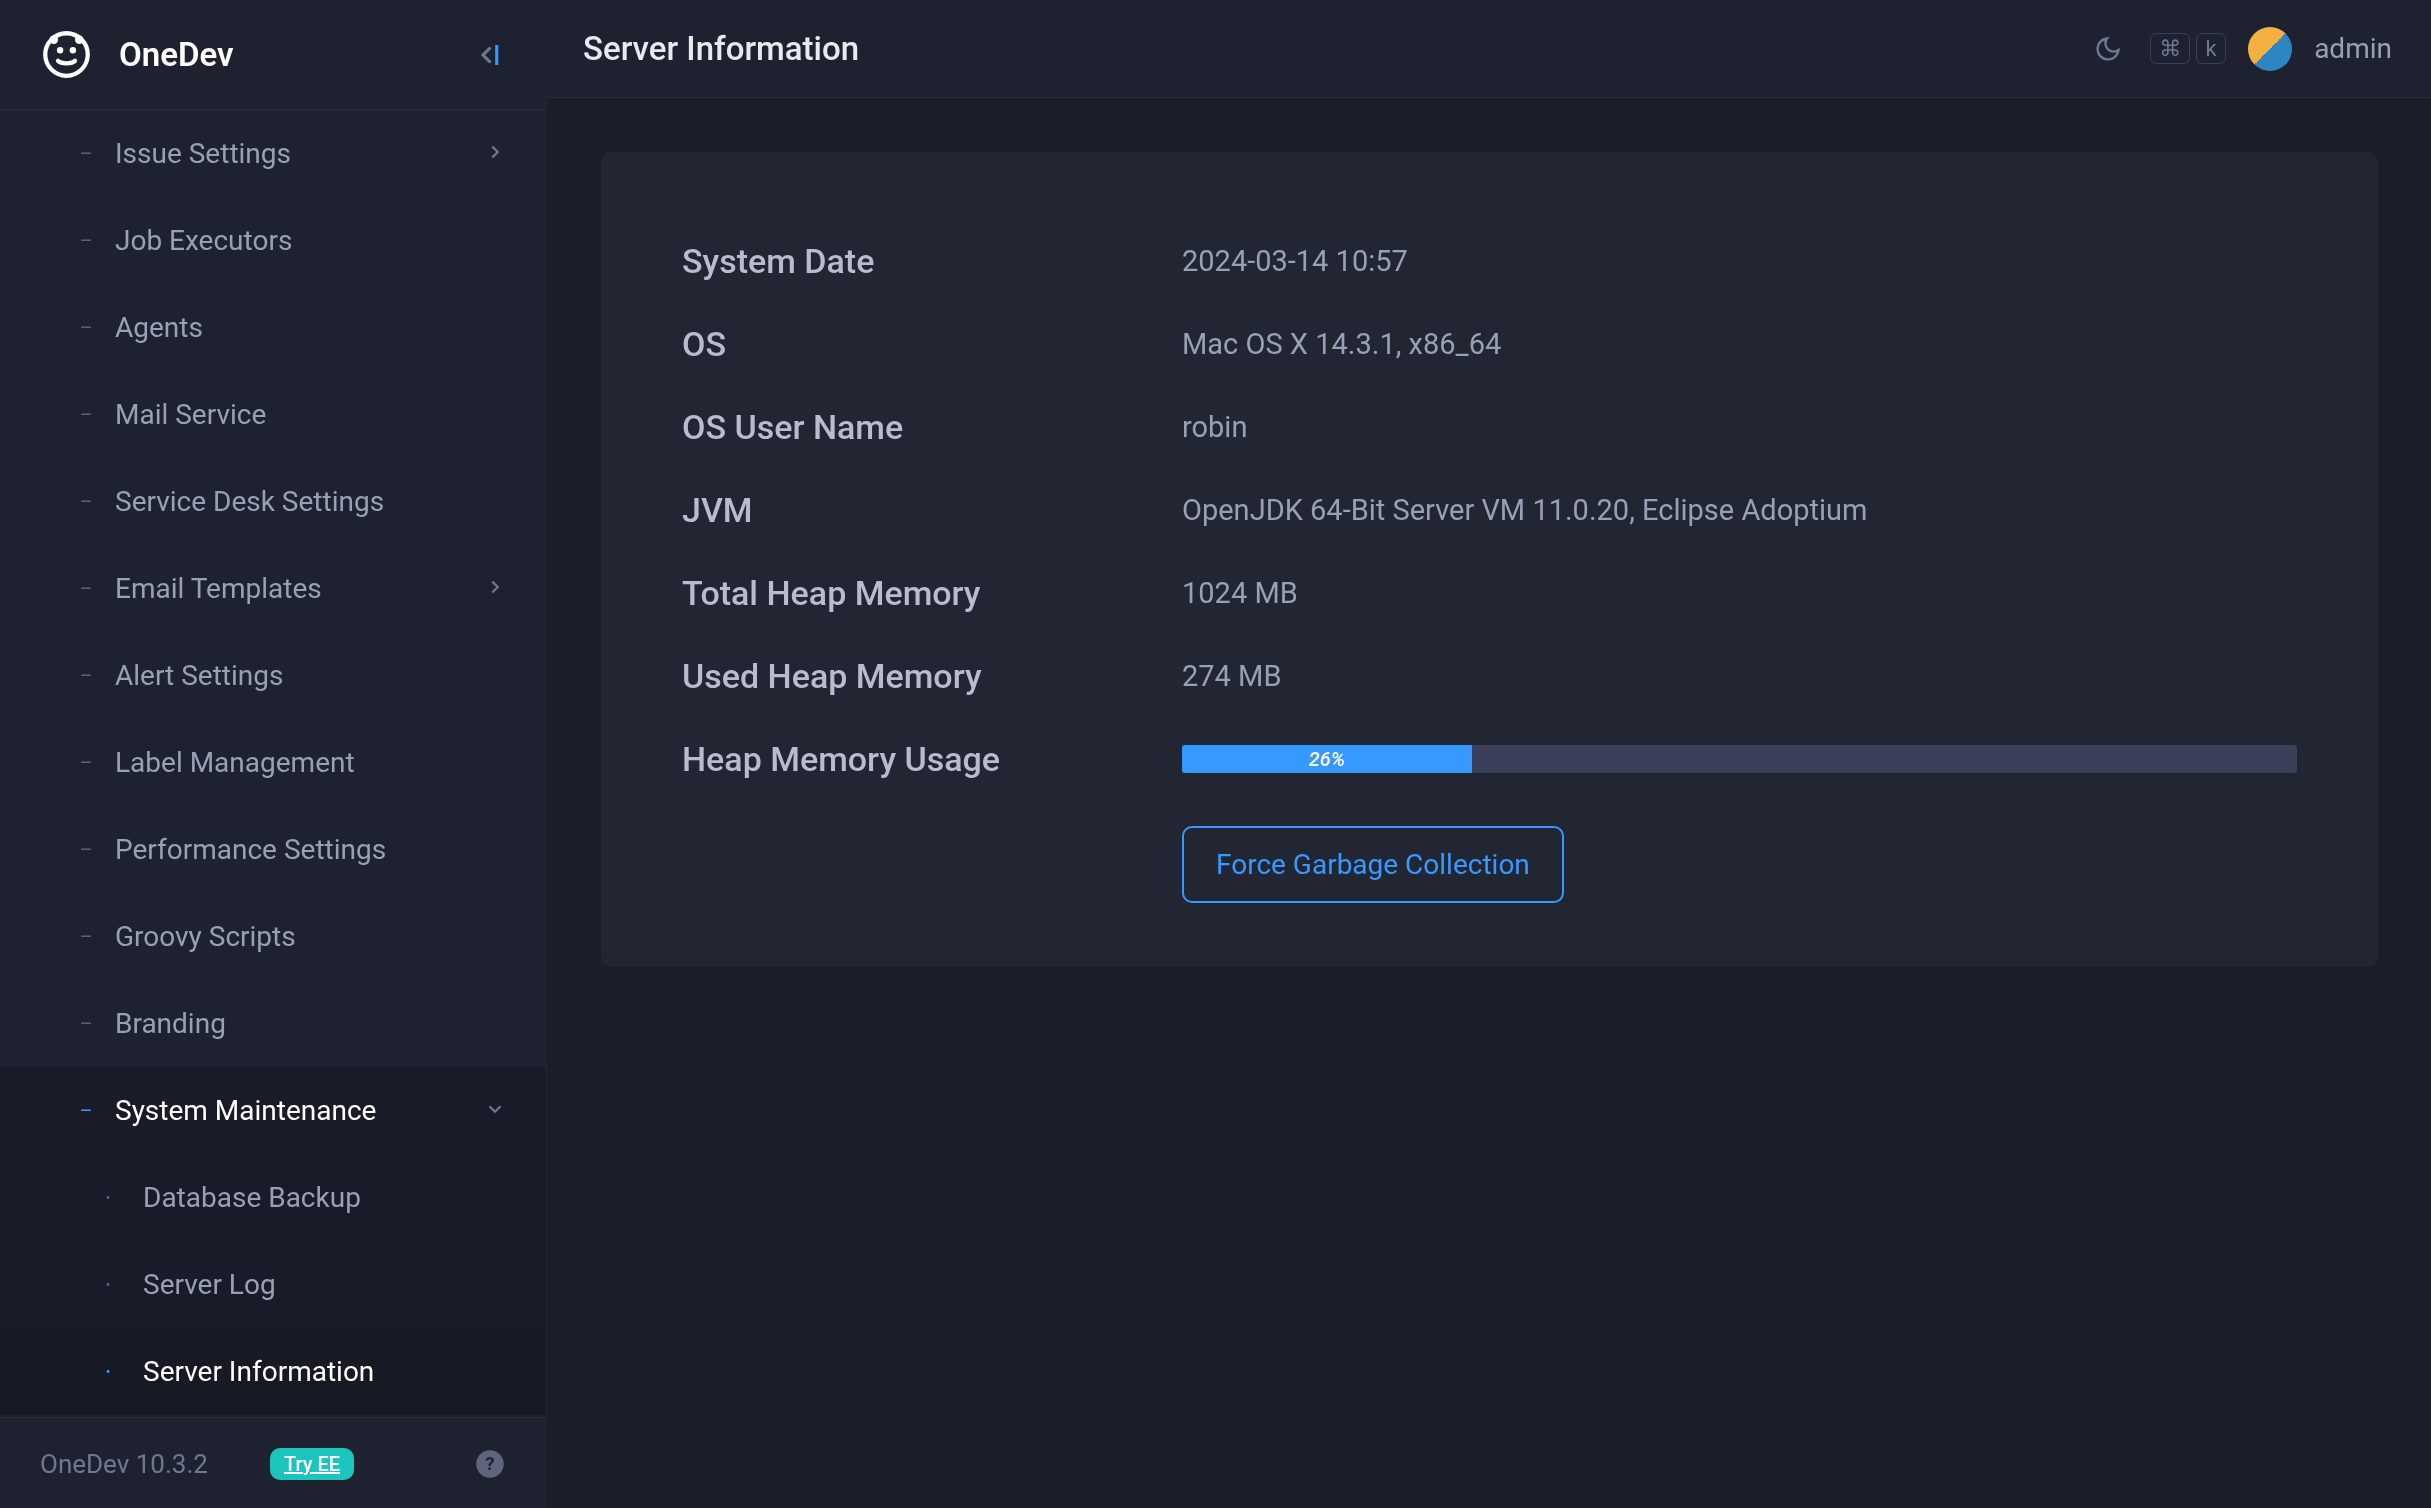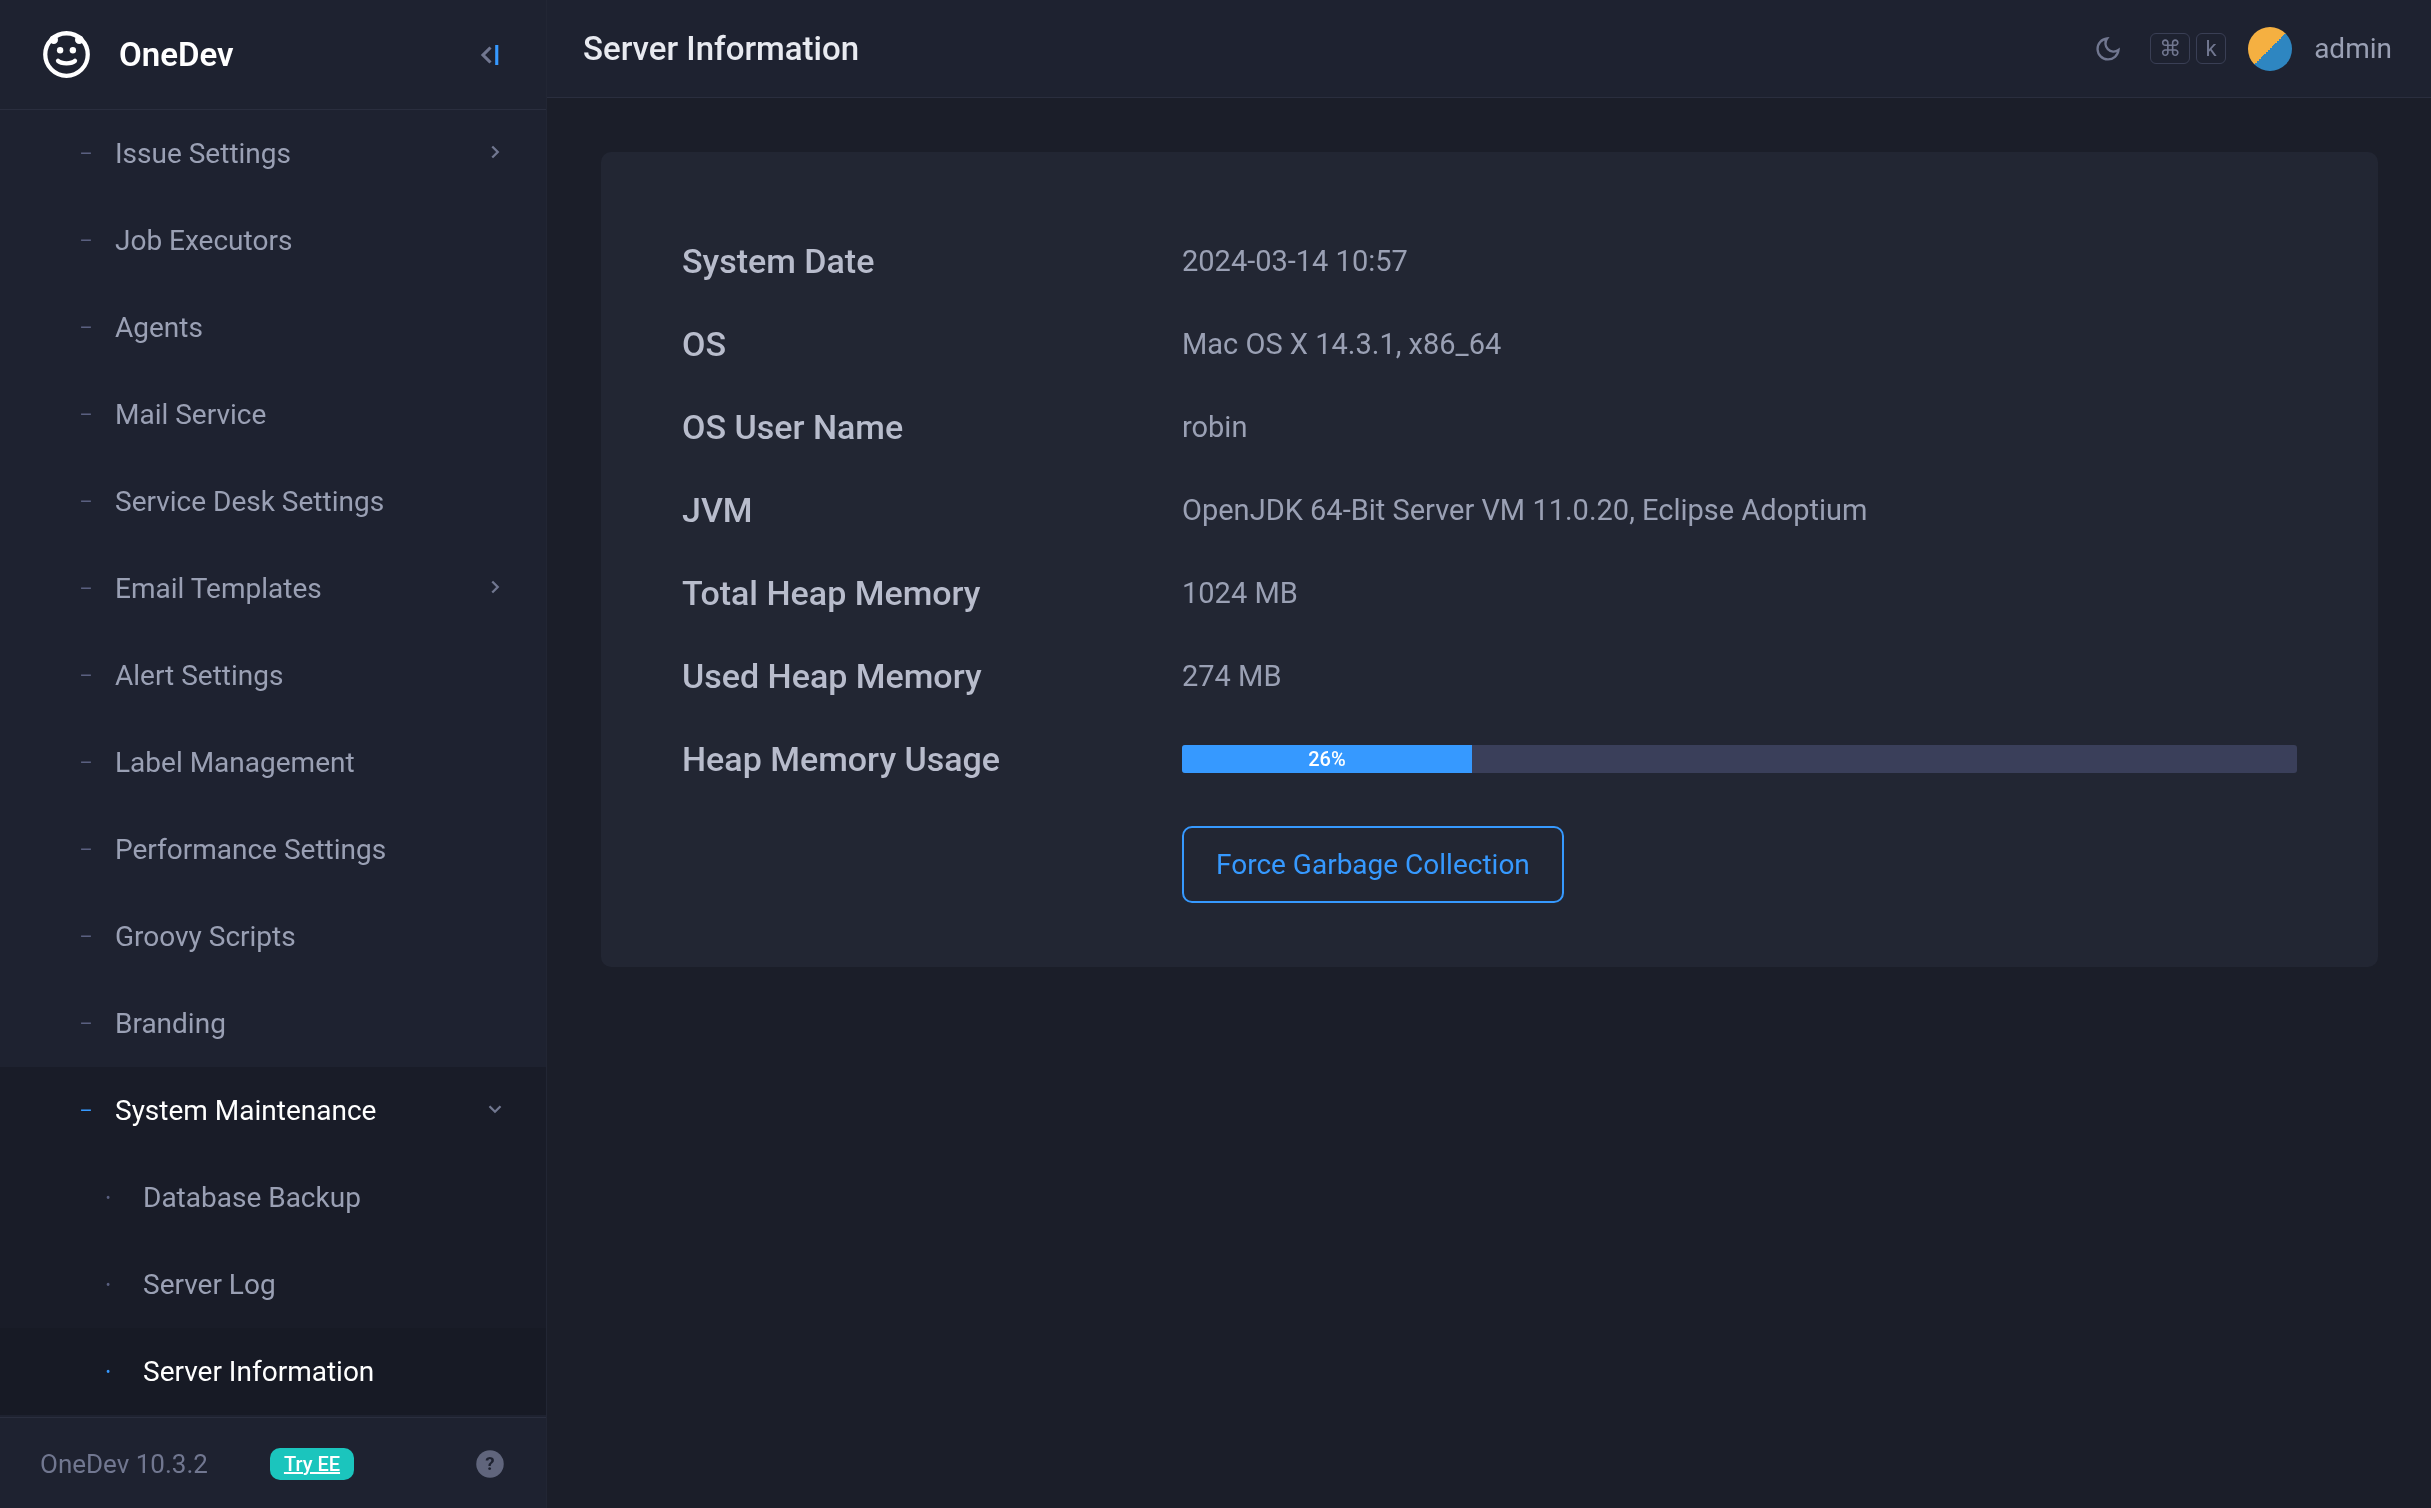--- a/index.html
+++ b/index.html
@@ -244,20 +244,21 @@
     font-size: 29px;
     flex: 1;
   }
   .progress-wrap {
     flex: 1;
     height: 28px;
     background: var(--progress-bg);
     border-radius: 3px;
     position: relative;
     overflow: hidden;
+    font-style: italic;
   }
   .progress-bar {
     height: 100%;
     background: var(--accent-blue);
     display: flex;
     align-items: center;
     justify-content: center;
     color: #fff;
     font-size: 20px;
     font-weight: 500;

